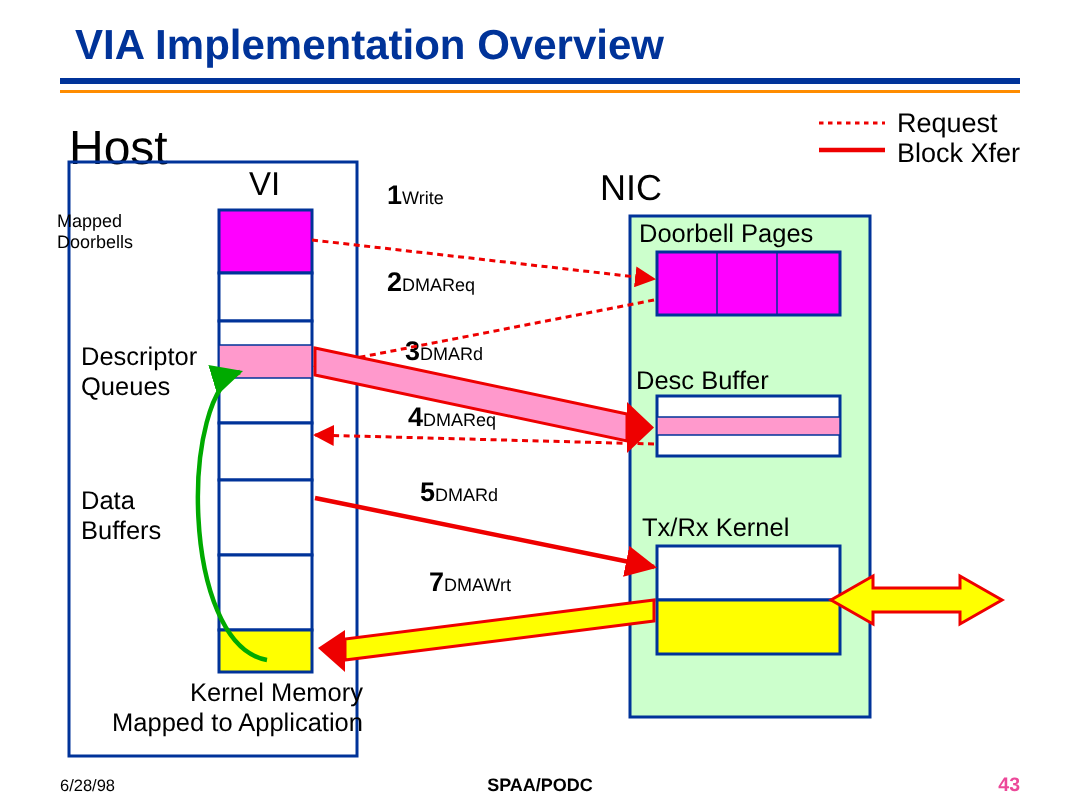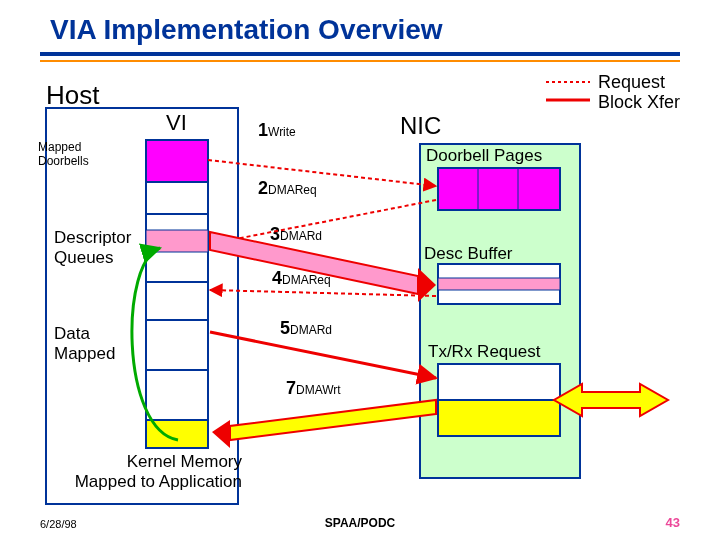--- a/index.html
+++ b/index.html
@@ -21,21 +21,21 @@
 <div class="hr1"></div>
 <div class="hr2"></div>
 
 <svg width="720" height="540">
   <line x1="546" y1="82" x2="590" y2="82" stroke="#ee0000" stroke-width="2" stroke-dasharray="3,3"></line>
   <line x1="546" y1="100" x2="590" y2="100" stroke="#ee0000" stroke-width="3"></line>
 </svg>
 <div class="lbl" style="left:598px;top:72px;font-size:18px">Request</div>
 <div class="lbl" style="left:598px;top:92px;font-size:18px">Block Xfer</div>
 
-<div class="lbl" style="left:46px;top:80px;font-size:26px">Host</div>
+<div class="lbl" style="left:46px;top:80px;font-size:32px">Host</div>
 <div class="lbl" style="left:166px;top:110px;font-size:22px">VI</div>
 <div class="lbl" style="left:400px;top:112px;font-size:24px">NIC</div>
 
 <svg width="720" height="540">
 
   <rect x="46" y="108" width="192" height="396" fill="none" stroke="#003399" stroke-width="2"></rect>
 
   <rect x="146" y="140" width="62" height="42" fill="#ff00ff" stroke="#003399" stroke-width="2"></rect>
   <rect x="146" y="182" width="62" height="32" fill="#fff" stroke="#003399" stroke-width="2"></rect>
   <rect x="146" y="214" width="62" height="68" fill="#fff" stroke="#003399" stroke-width="2"></rect>
@@ -56,27 +56,27 @@
 
   <rect x="438" y="364" width="122" height="36" fill="#fff" stroke="#003399" stroke-width="2"></rect>
   <rect x="438" y="400" width="122" height="36" fill="#ffff00" stroke="#003399" stroke-width="2"></rect>
 </svg>
 
 <div class="lbl" style="left:38px;top:140px;font-size:12px;white-space:pre">Mapped
 Doorbells</div>
 <div class="lbl" style="left:54px;top:228px;font-size:17px;white-space:pre">Descriptor
 Queues</div>
 <div class="lbl" style="left:54px;top:324px;font-size:17px;white-space:pre">Data
-Mapped</div>
+Buffers</div>
 <div class="lbl" style="left:62px;top:452px;font-size:17px;white-space:pre;text-align:right;width:180px">Kernel Memory
 Mapped to Application</div>
 
 <div class="lbl" style="left:426px;top:146px;font-size:17px">Doorbell Pages</div>
 <div class="lbl" style="left:424px;top:244px;font-size:17px">Desc Buffer</div>
-<div class="lbl" style="left:428px;top:342px;font-size:17px">Tx/Rx Request</div>
+<div class="lbl" style="left:428px;top:342px;font-size:17px">Tx/Rx Kernel</div>
 
 <div class="step" style="left:258px;top:120px"><span class="stepnum">1</span><span style="font-size:12px">Write</span></div>
 <div class="step" style="left:258px;top:178px"><span class="stepnum">2</span><span style="font-size:12px">DMAReq</span></div>
 <div class="step" style="left:270px;top:224px"><span class="stepnum">3</span><span style="font-size:12px">DMARd</span></div>
 <div class="step" style="left:272px;top:268px"><span class="stepnum">4</span><span style="font-size:12px">DMAReq</span></div>
 <div class="step" style="left:280px;top:318px"><span class="stepnum">5</span><span style="font-size:12px">DMARd</span></div>
 <div class="step" style="left:286px;top:378px"><span class="stepnum">7</span><span style="font-size:12px">DMAWrt</span></div>
 
 <svg width="720" height="540">
   <defs>

